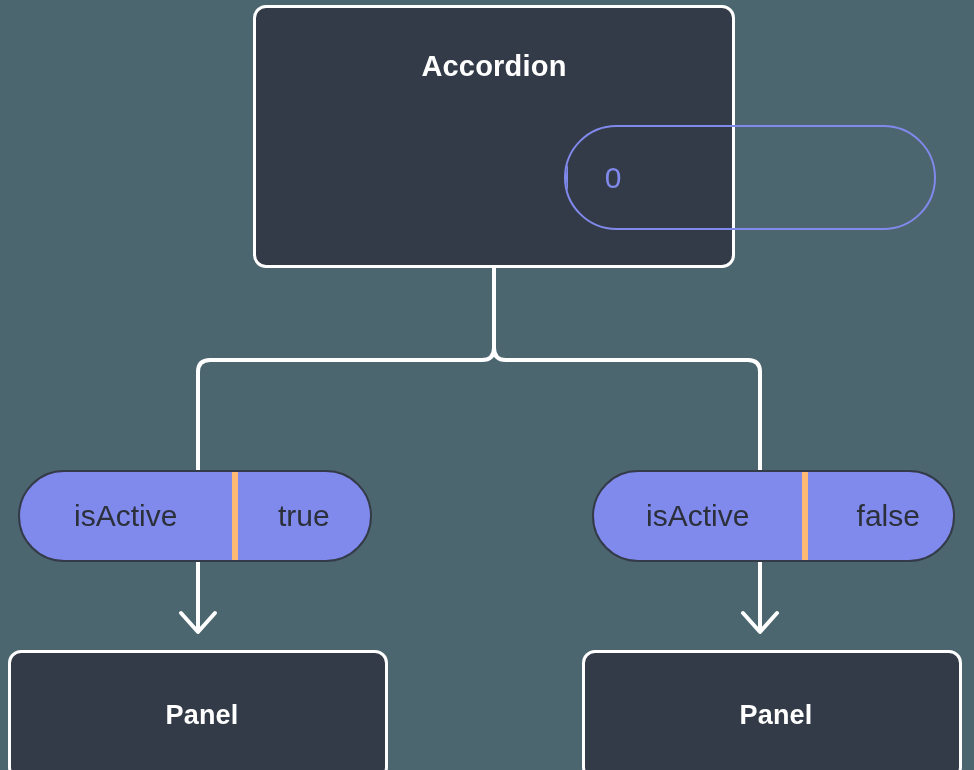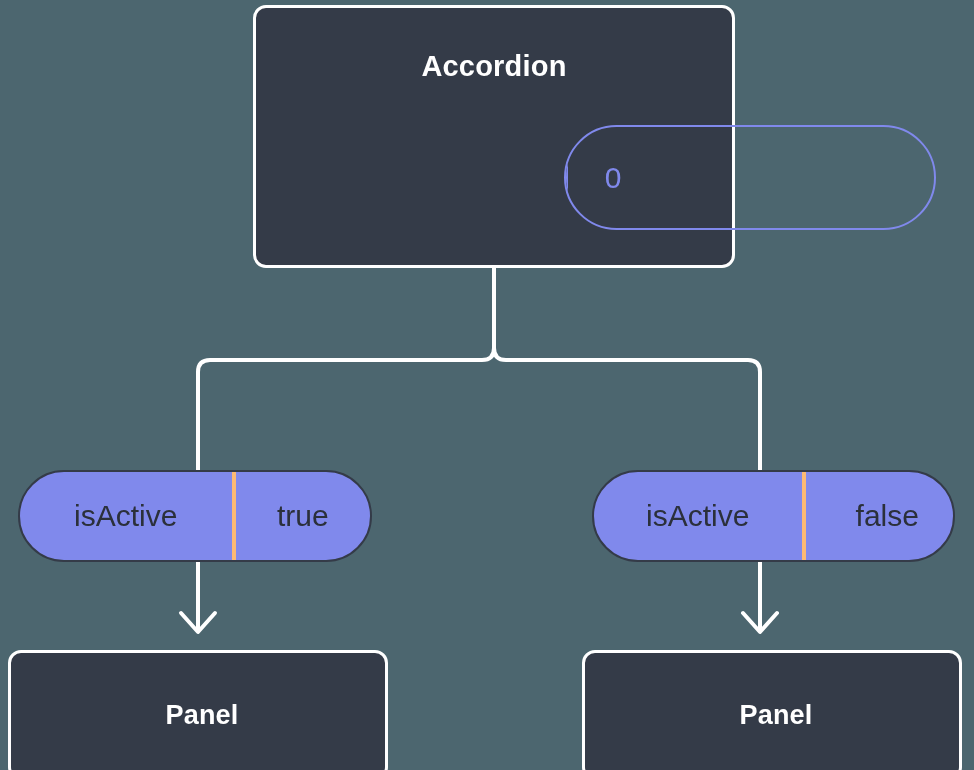--- a/index.html
+++ b/index.html
@@ -110,21 +110,21 @@
   .kv-pill.filled {
     background: #8089ec;
     border: 2px solid #343b48;
   }
   .kv-pill.filled .kv-key,
   .kv-pill.filled .kv-val {
     color: #2b303b;
     font-size: 30px;
   }
   .kv-pill.filled .kv-val {
-    border-left: 4px solid #fdba74;
+    border-left: 6px solid #fdba74;
   }
 
   
   #accordion-state-pill {
     left: 308px;
     top: 117px;
     width: 372px;
     height: 105px;
   }
   #accordion-state-pill .kv-key { width: 280px; }

